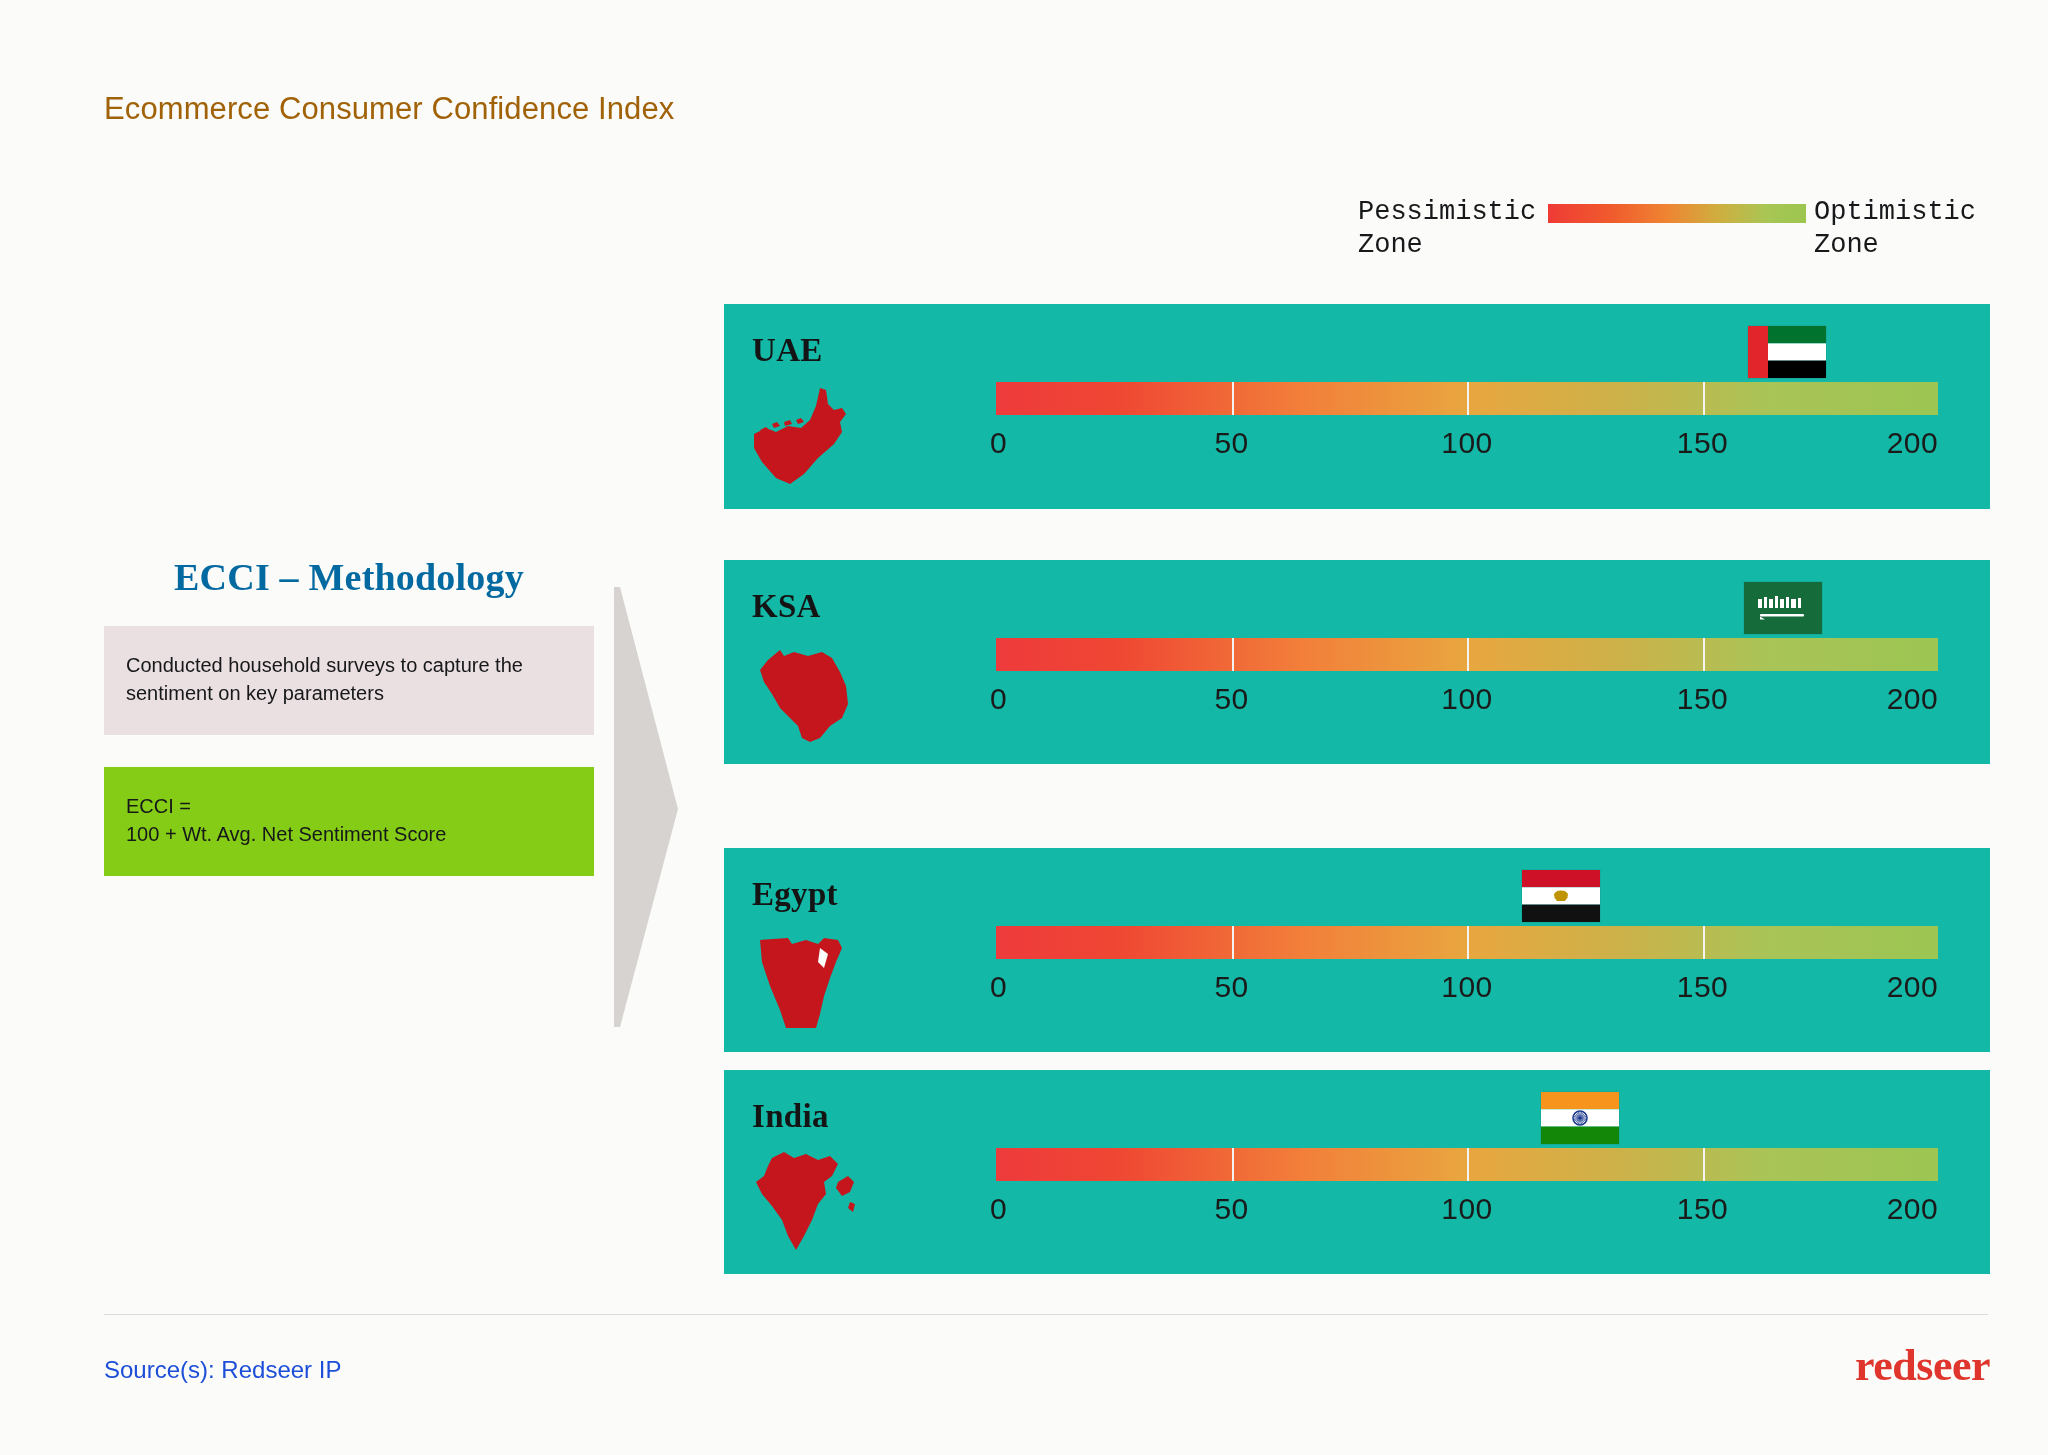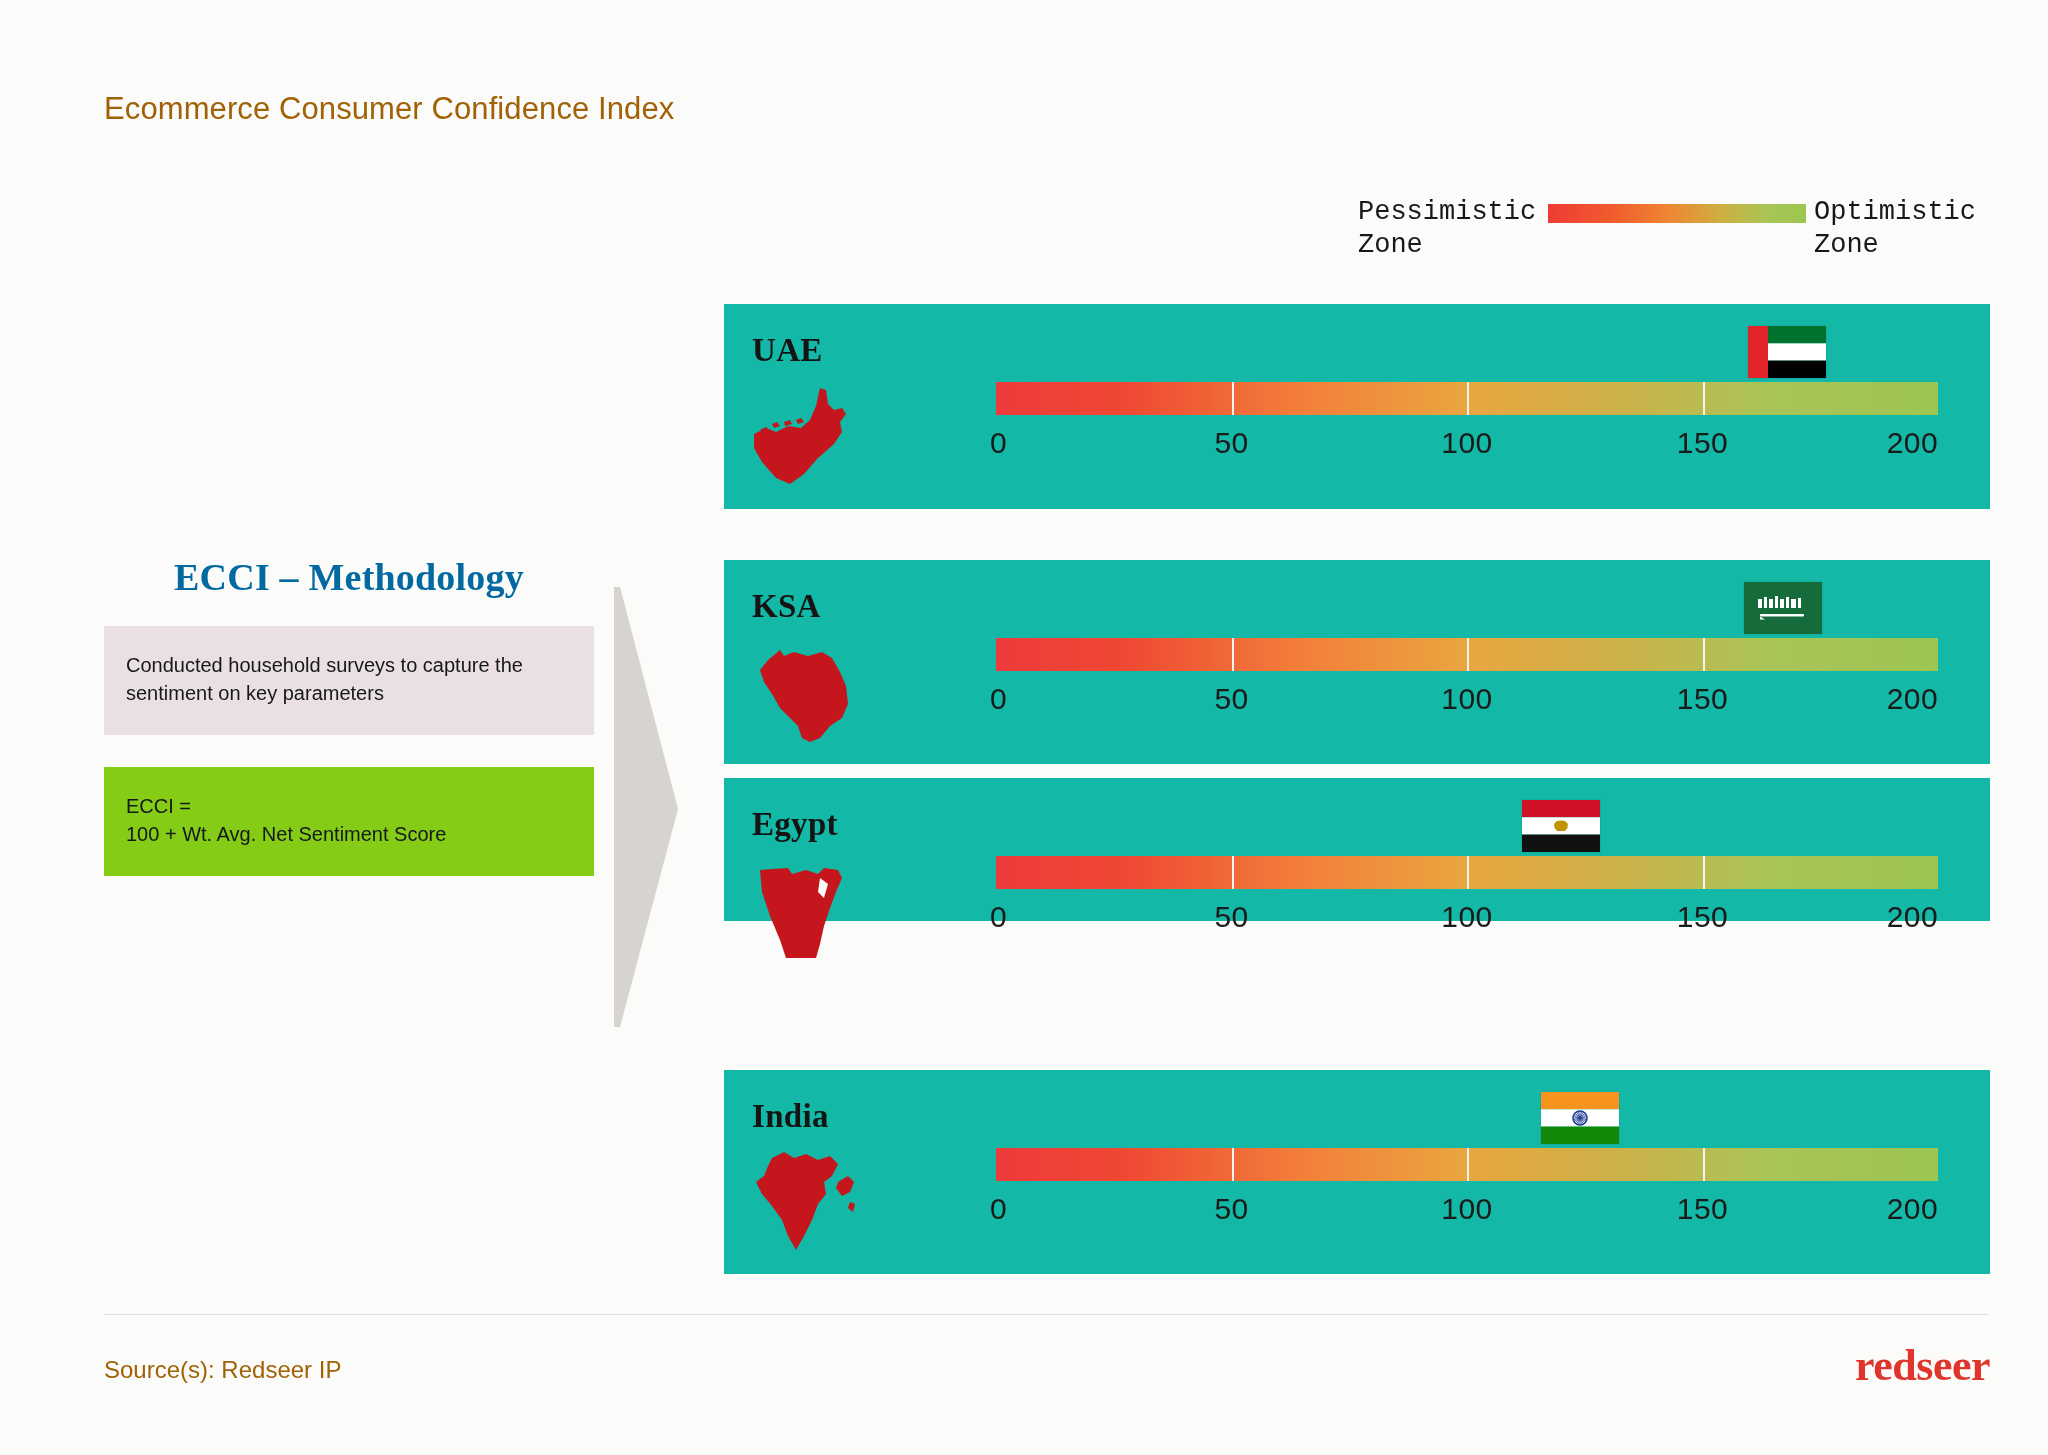--- a/index.html
+++ b/index.html
@@ -46,21 +46,21 @@
     position:absolute;left:608px;top:587px;width:100px;height:440px;
   }
 
   
   .panel{
     position:absolute;left:724px;width:1266px;
     background:#14b8a6;
   }
   #panel-0{top:304px;height:205px;}
   #panel-1{top:560px;height:204px;}
-  #panel-2{top:778px;height:143px;text-align:right;}
+  #panel-2{top:848px;height:204px;text-align:right;}
   #panel-3{top:1070px;height:204px;}
 
   .country-name{
     position:absolute;left:28px;top:28px;
     font-family:"Liberation Serif", serif;font-weight:bold;
     font-size:33px;color:#141414;letter-spacing:.3px;
   }
   .country-map{position:absolute;left:22px;top:66px;width:130px;height:124px;}
   .country-map svg{display:block;}
 
@@ -81,21 +81,21 @@
 
   .flag{
     position:absolute;top:22px;width:78px;height:52px;
     transform:translateX(-50%);
     box-shadow:0 0 0 0.5px rgba(0,0,0,.12);
   }
   .flag svg{display:block;width:100%;height:100%;}
 
   
   #footer-rule{position:absolute;left:104px;top:1314px;width:1884px;height:1px;background:#dcdcdc;}
-  #source{position:absolute;left:104px;top:1356px;font-size:24px;color:#a16207;}
+  #source{position:absolute;left:104px;top:1356px;font-size:24px;color:#1d4ed8;}
   #logo{
     position:absolute;right:58px;top:1340px;
     font-family:"Liberation Serif", serif;font-weight:bold;
     font-size:44px;color:#e0352c;letter-spacing:-.5px;
   }
 </style>
 </head>
 <body>
 
 <div id="header">

